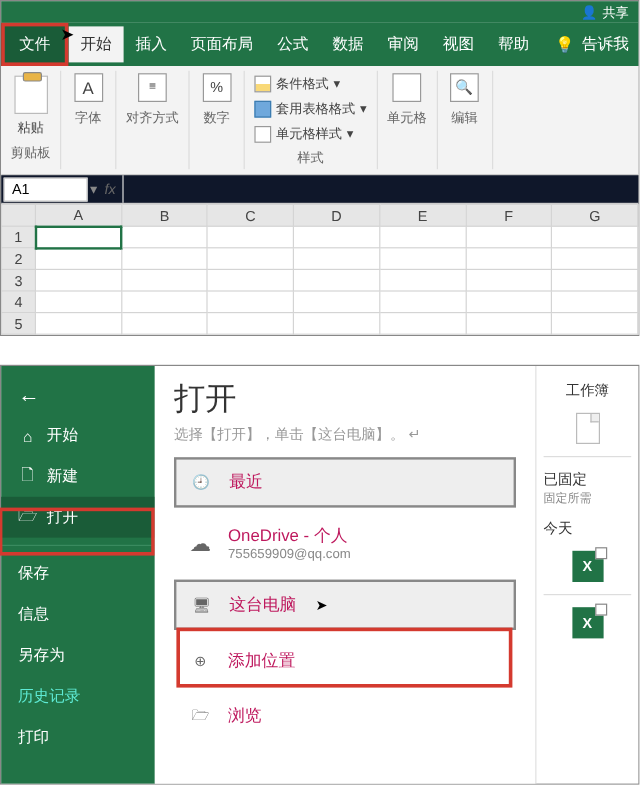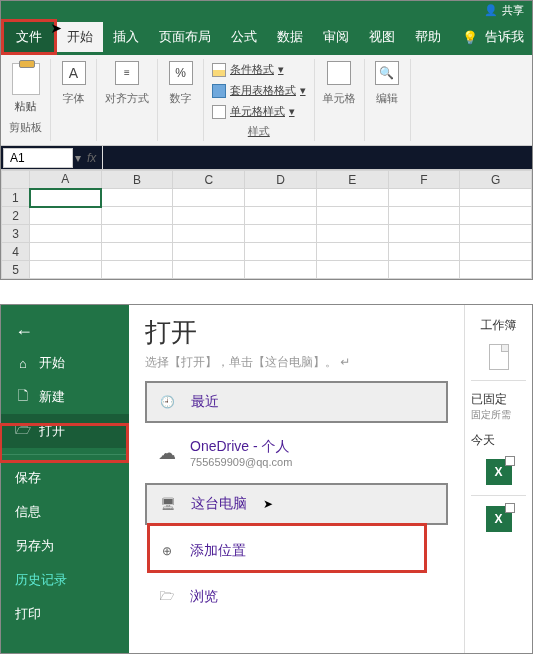--- a/index.html
+++ b/index.html
@@ -47,25 +47,25 @@
 .back-item .bi-icon { width: 16px; height: 16px; display: flex; align-items: center; justify-content: center; }
 .back-item.dim { color: #5eead4; text-align: center; }
 .open-redbox { position: absolute; left: -2px; top: 118px; width: 130px; height: 40px; border: 3px solid #d43a2f; pointer-events: none; }
 .back-main { flex: 1; background: #fff; padding: 10px 16px 10px 16px; position: relative; overflow: hidden; }
 .bm-title { font-size: 26px; font-weight: 300; color: #333; margin-bottom: 4px; }
 .bm-hint { font-size: 12px; color: #999; margin-bottom: 10px; }
 .bm-list { display: flex; flex-direction: column; gap: 6px; position: relative; }
 .bm-row { display: flex; align-items: center; gap: 12px; padding: 8px 10px; border: 1px solid transparent; cursor: pointer; }
 .bm-row.boxed { border: 2px solid #888; background: #eee; }
 .bm-row .bm-icon { width: 22px; height: 22px; display: flex; align-items: center; justify-content: center; color: #666; }
-.bm-row .bm-text { font-size: 14px; color: #4c1d95; }
+.bm-row .bm-text { font-size: 14px; color: #be185d; }
 .bm-row .bm-sub { font-size: 11px; color: #888; display: block; }
 .bm-section-label { font-size: 11px; color: #999; padding: 4px 10px; }
 .pc-redbox { position: absolute; left: 146px; top: 218px; width: 280px; height: 50px; border: 3px solid #d43a2f; pointer-events: none; }
-.right-panel { width: 68px; border-left: 1px solid #ddd; padding: 12px 6px; font-size: 12px; color: #333; display: flex; flex-direction: column; gap: 10px; align-items: center; }
+.right-panel { width: 86px; border-left: 1px solid #ddd; padding: 12px 6px; font-size: 12px; color: #333; display: flex; flex-direction: column; gap: 10px; align-items: center; }
 .right-panel .doc-icon { width: 20px; height: 26px; border: 1px solid #bbb; background: #fff; position: relative; }
 .right-panel .doc-icon::before { content: ""; position: absolute; right: 0; top: 0; width: 6px; height: 6px; background: #eee; border-left: 1px solid #bbb; border-bottom: 1px solid #bbb; }
 .right-panel hr { width: 100%; border: none; border-top: 1px solid #ddd; }
 .xlsx-icon { width: 26px; height: 26px; background: #217346; color: #fff; display: flex; align-items: center; justify-content: center; font-size: 12px; font-weight: bold; position: relative; }
 .xlsx-icon::after { content: ""; position: absolute; right: -3px; top: -3px; width: 8px; height: 8px; background: #fff; border: 1px solid #888; }
 .onedrive-icon { color: #2078d4; font-size: 18px; }
 .back-arrow { padding: 6px 14px; font-size: 18px; }
 .cursor-small { font-size: 12px; color: #000; margin-left: 4px; }
 </style>
 </head>
@@ -107,21 +107,21 @@
       <span class="label">字体</span>
     </div>
     <div class="ribbon-group big-btn">
       <div class="big-btn-icon" style="font-size:10px;text-align:center;line-height:22px;">≡</div>
       <span class="label">对齐方式</span>
     </div>
     <div class="ribbon-group big-btn">
       <div class="big-btn-icon" style="font-size:12px;text-align:center;line-height:22px;">%</div>
       <span class="label">数字</span>
     </div>
-    <div class="ribbon-group" style="align-items:flex-start;text-decoration:underline;">
+    <div class="ribbon-group" style="align-items:flex-start;">
       <div class="small-icon-row">
         <div class="cond-row"><span class="cond-icon cf-icon"></span><span>条件格式</span> ▾</div>
         <div class="cond-row"><span class="cond-icon tbl-icon"></span><span>套用表格格式</span> ▾</div>
         <div class="cond-row"><span class="cond-icon cell-icon"></span><span>单元格样式</span> ▾</div>
       </div>
       <span class="label" style="align-self:center;">样式</span>
     </div>
     <div class="ribbon-group big-btn">
       <div class="big-btn-icon"></div>
       <span class="label">单元格</span>

